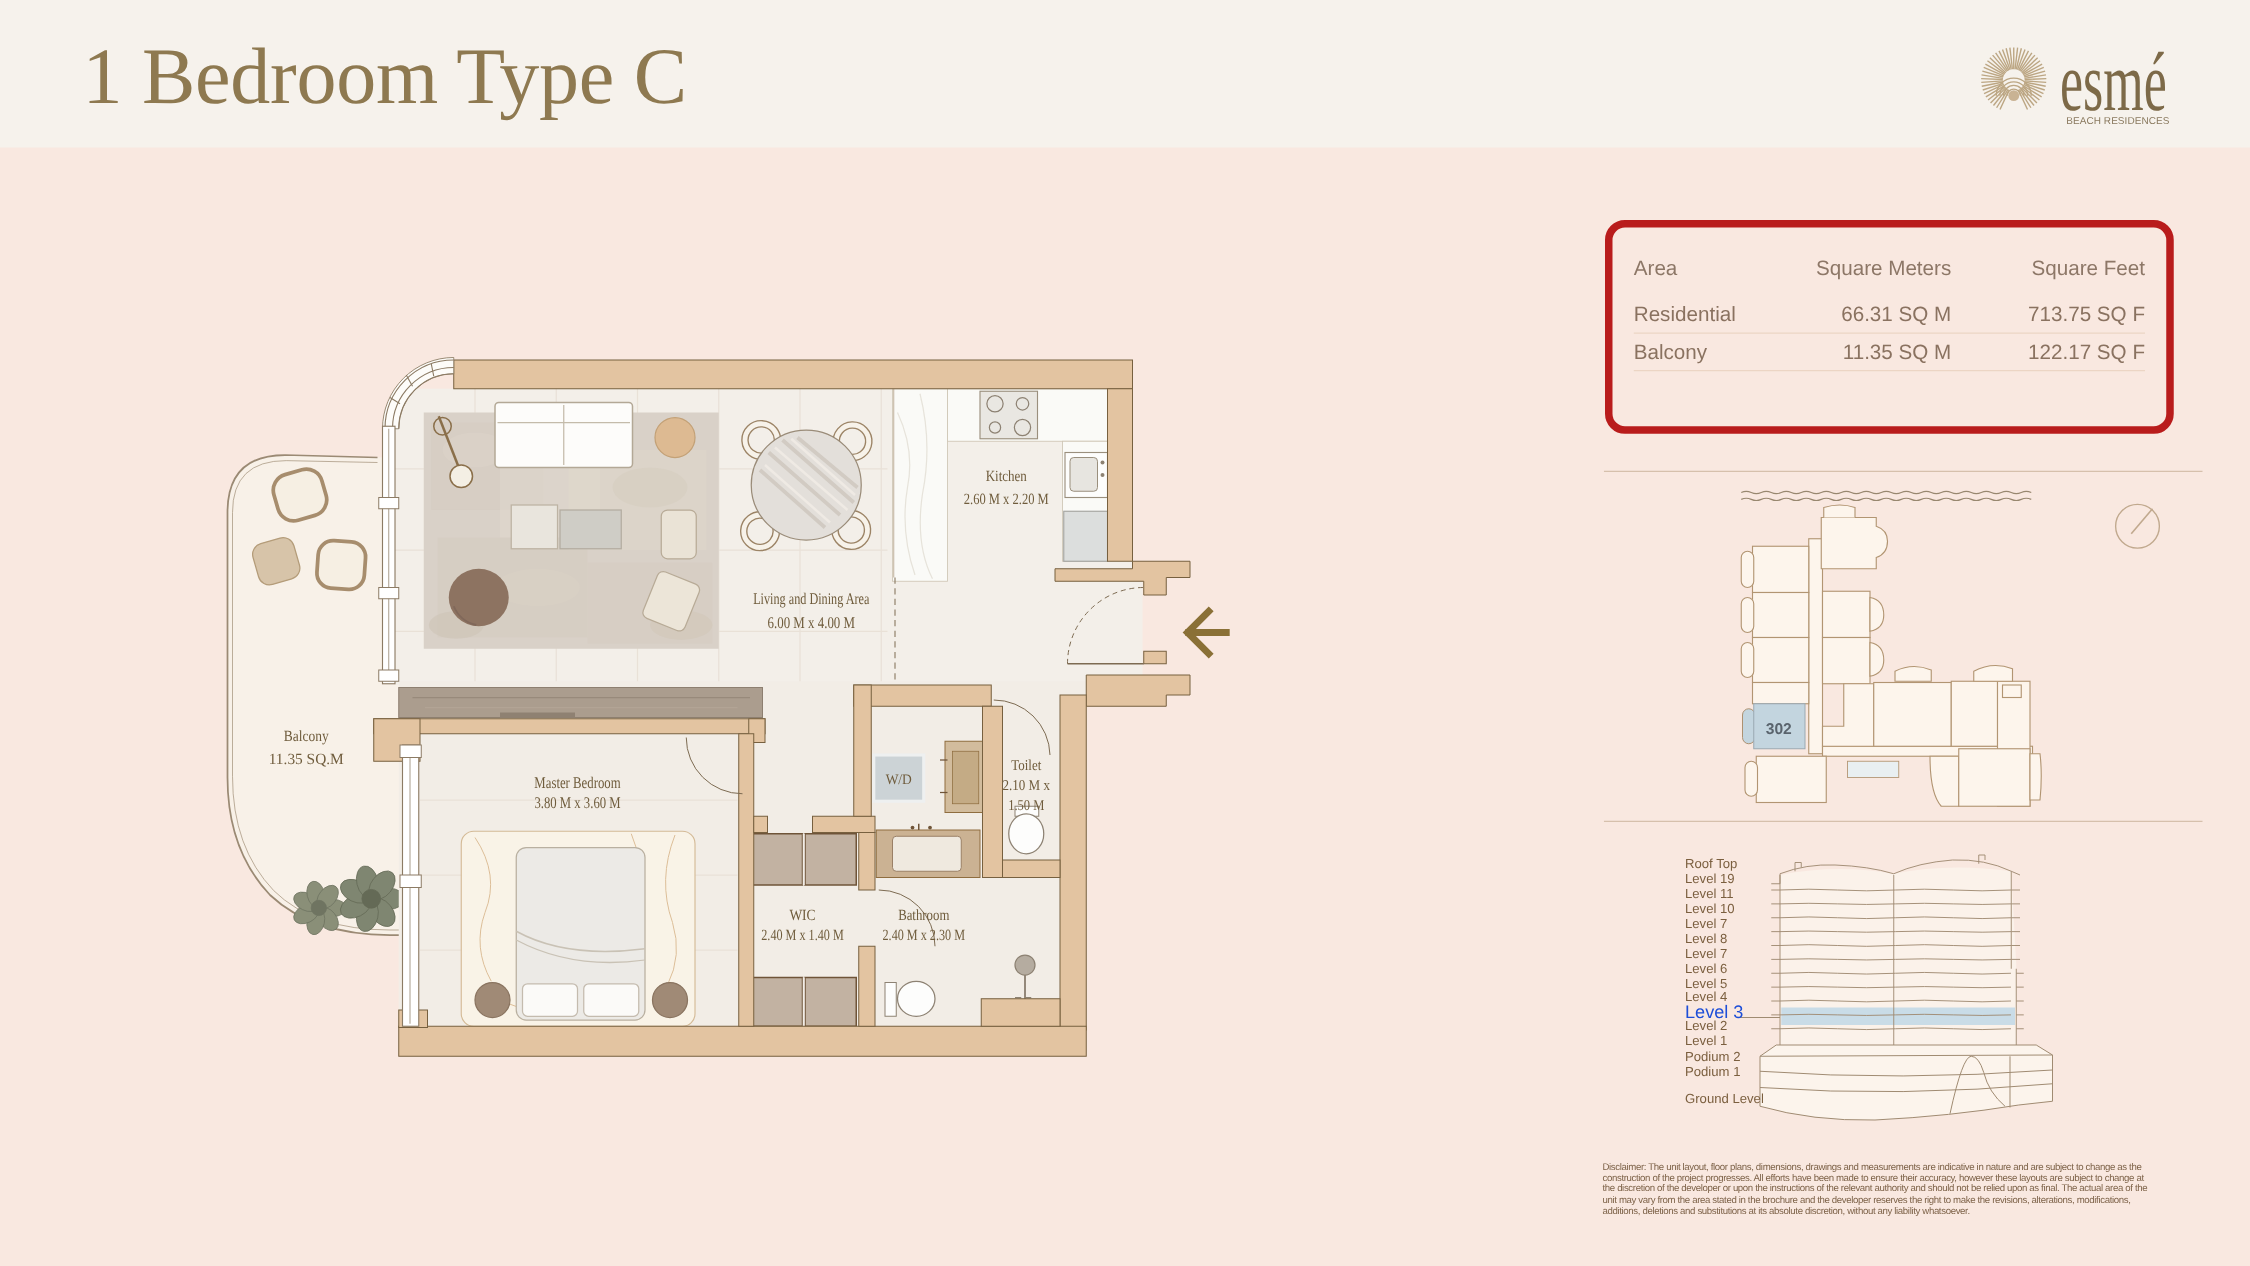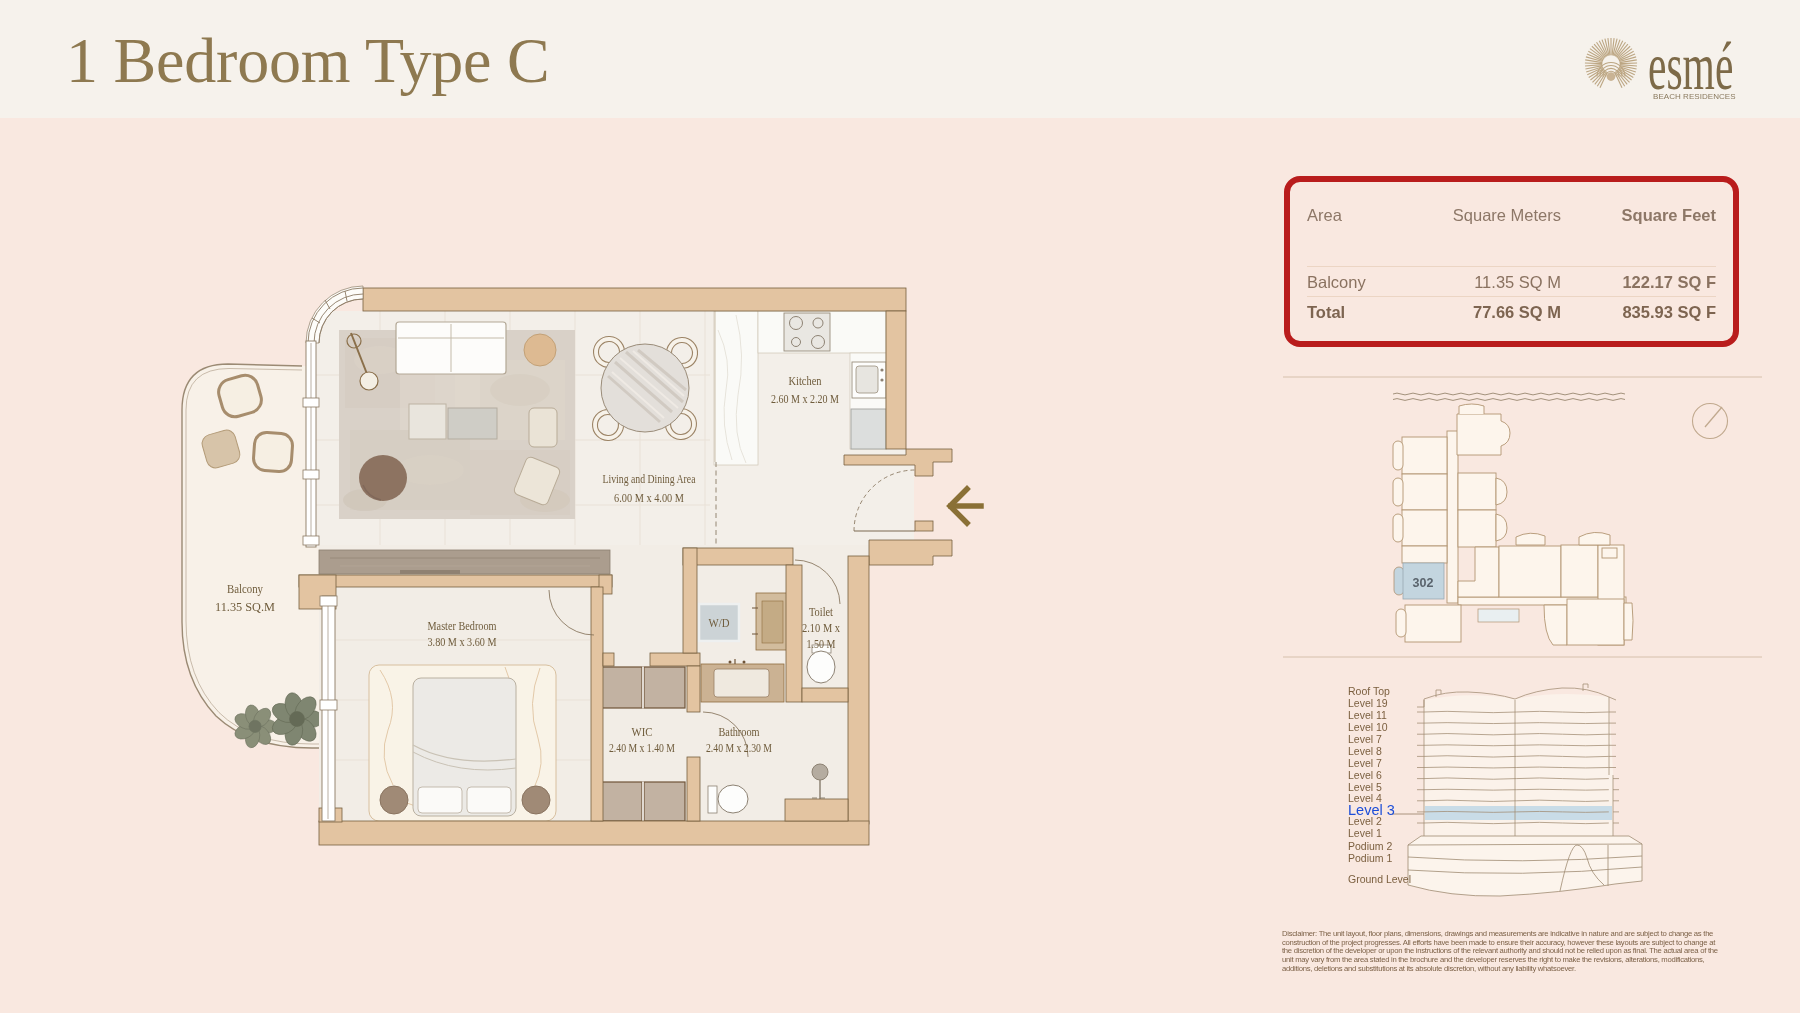--- a/index.html
+++ b/index.html
@@ -11,21 +11,21 @@
   .logo-esme{position:absolute;left:1648px;top:28px;font-family:"Liberation Serif",serif;
          font-size:67px;color:#7d6a48;transform:scaleX(0.62);transform-origin:0 0;}
   .logo-sub{position:absolute;left:1653px;top:92px;font-size:8px;letter-spacing:0.05px;
          color:#8a7a5f;}
   
   .tbl{position:absolute;left:1284px;top:176px;width:443px;height:159px;
        border:6px solid #b91c1c;border-radius:16px;}
   .tbl .row{position:absolute;left:17px;width:409px;height:30px;font-size:16.5px;color:#8a7260;}
   .c1{position:absolute;left:0;top:6px;}
   .c2{position:absolute;right:155px;top:6px;width:200px;text-align:right;}
-  .c3{position:absolute;right:0px;top:6px;width:150px;text-align:right;font-weight:bold;}
+  .c3{position:absolute;right:0px;top:6px;width:150px;text-align:right;}
   .sep{position:absolute;left:17px;width:409px;border-top:1px solid #ecd5c4;}
   .disc{position:absolute;left:1282px;top:930px;width:460px;font-size:7.7px;line-height:8.7px;
         color:#7d6248;letter-spacing:-0.28px;white-space:nowrap;}
   .lvl{position:absolute;font-size:10.5px;color:#7b5f3f;}
   .lvl3{position:absolute;font-size:14.5px;color:#1d4ed8;}
 </style>
 </head>
 <body>
 <div class="header"></div>
 <div class="title">1 Bedroom Type C</div>
@@ -90,32 +90,32 @@
   </svg>
 <div class="logo-esme">esmé</div>
 <div class="logo-sub">BEACH RESIDENCES</div>
 
 <div class="tbl">
   <div class="row" style="top:18px;color:#8d7767;">
       <span class="c1">Area</span>
       <span class="c2">Square Meters</span>
       <span class="c3">Square Feet</span>
     </div>
+  <div class="row" style="top:55px;">
+      <span class="c1">Residential</span>
+      <span class="c2">66.31 SQ M</span>
+      <span class="c3">713.75 SQ F</span>
+    </div>
   <div class="sep" style="top:84px;"></div>
   <div class="row" style="top:85px;">
       <span class="c1">Balcony</span>
       <span class="c2">11.35 SQ M</span>
       <span class="c3">122.17 SQ F</span>
     </div>
   <div class="sep" style="top:114px;"></div>
-  <div class="row" style="top:115px;font-weight:bold;color:#7d6450;">
-      <span class="c1">Total</span>
-      <span class="c2">77.66 SQ M</span>
-      <span class="c3">835.93 SQ F</span>
-    </div>
 </div>
 
 <svg id="plan" style="position:absolute;left:150px;top:270px" width="900" height="650" viewBox="150 270 900 650">
 <g>
 <path d="M 302,366 L 228,364 Q 182,364 182,410 L 182,622 Q 182,680 216,716 Q 250,748 312,748 L 323,748 L 323,366 Z" fill="#f8f1e8" stroke="none"></path>
 <path d="M 302,366 L 228,364 Q 182,364 182,410 L 182,622 Q 182,680 216,716 Q 250,748 312,748 L 323,748" fill="none" stroke="#9b8a74" stroke-width="1.4"></path>
 <path d="M 302,370 L 229,368.5 Q 186,368.5 186,410 L 186,621 Q 186,678 219,712.5 Q 251,744 312,744 L 323,744" fill="none" stroke="#a7967f" stroke-width="0.6"></path>
 <g transform="rotate(-16 240 396)">
         <rect x="220" y="377" width="40" height="38" rx="13" fill="#f6efe3" stroke="#a78d6d" stroke-width="3"></rect>
       </g>

